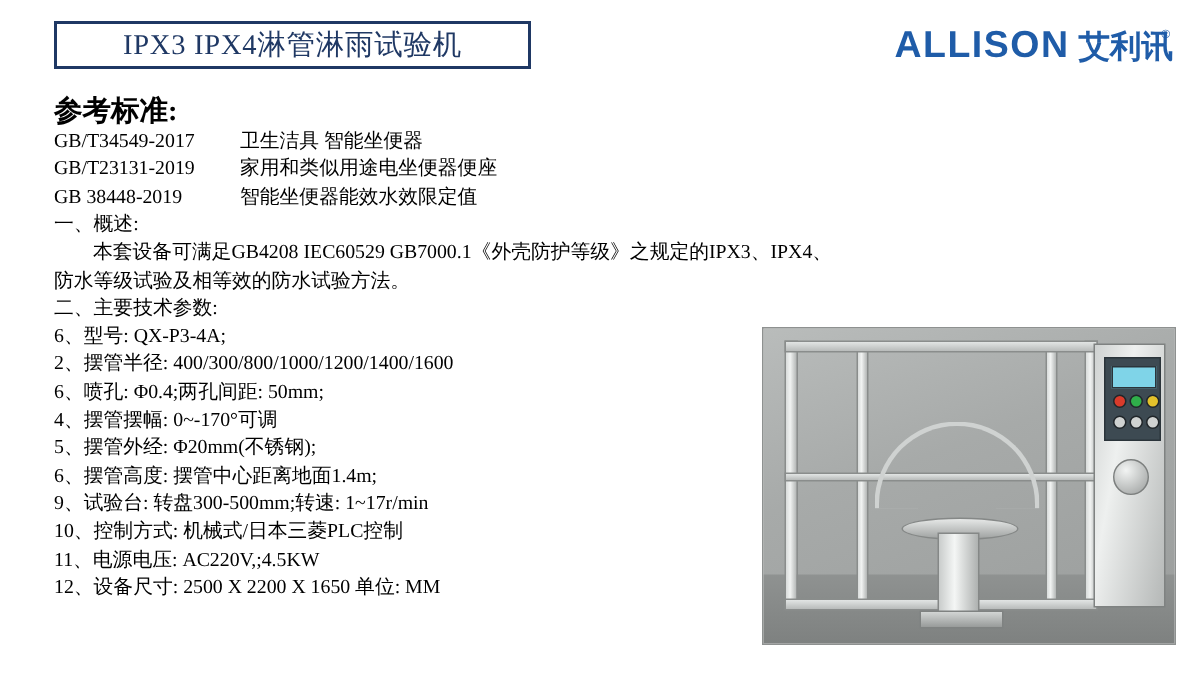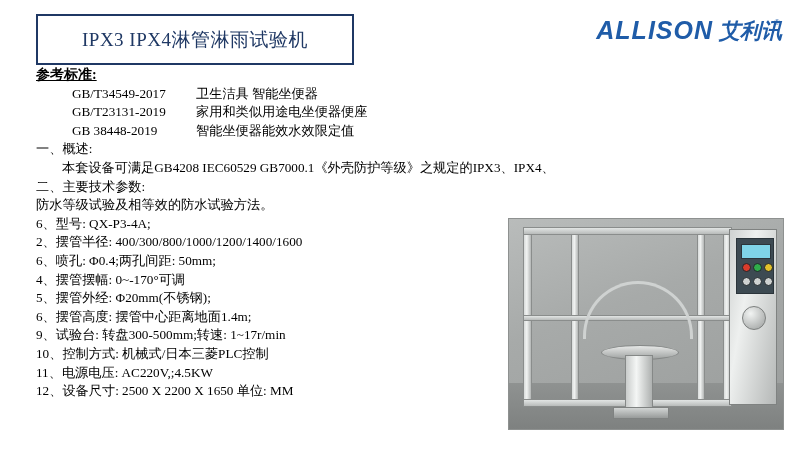--- a/index.html
+++ b/index.html
@@ -20,21 +20,21 @@
     height: 450px;
     box-sizing: border-box;
   }
 
   
   .title-box {
     position: absolute;
     left: 36px;
     top: 14px;
     width: 318px;
-    height: 51px;
+    height: 32px;
     border: 2px solid #1f3864;
     box-sizing: border-box;
     display: flex;
     align-items: center;
     justify-content: center;
   }
   .title-text {
     font-size: 19px;
     color: #1f3864;
     letter-spacing: 0.5px;
@@ -43,21 +43,20 @@
   }
 
   
   .logo {
     position: absolute;
     right: 18px;
     top: 16px;
     display: flex;
     align-items: flex-end;
     color: #1f5ca8;
-    font-style: italic;
   }
   .logo-main {
     font-size: 25px;
     font-weight: bold;
     letter-spacing: 1px;
     font-family: "Liberation Sans", sans-serif;
   }
   .logo-cn {
     font-size: 21px;
     font-weight: bold;
@@ -78,26 +77,24 @@
     left: 36px;
     top: 66px;
     width: 470px;
     color: #000000;
     font-size: 13.2px;
     line-height: 18.6px;
     font-family: "Liberation Serif", serif;
   }
   .sec-head {
     font-weight: bold;
-    font-size: 14px;
-    text-decoration: underline;
+    font-size: 19px;
   }
   .std-line {
     white-space: nowrap;
-    margin-left: 36px;
   }
   .std-code {
     display: inline-block;
     min-width: 124px;
   }
   .indent {
     text-indent: 26px;
   }
   .line {
     white-space: nowrap;
@@ -248,23 +245,23 @@
     </div>
     <div class="std-line">
       <span class="std-code">GB/T23131-2019</span><span>家用和类似用途电坐便器便座</span>
     </div>
     <div class="std-line">
       <span class="std-code">GB 38448-2019</span><span>智能坐便器能效水效限定值</span>
     </div>
 
     <div class="line">一、概述:</div>
     <div class="line indent">本套设备可满足GB4208 IEC60529  GB7000.1《外壳防护等级》之规定的IPX3、IPX4、</div>
+    <div class="line">防水等级试验及相等效的防水试验方法。</div>
+
     <div class="line">二、主要技术参数:</div>
-
-    <div class="line">防水等级试验及相等效的防水试验方法。</div>
     <div class="line">6、型号: QX-P3-4A;</div>
     <div class="line">2、摆管半径: 400/300/800/1000/1200/1400/1600</div>
     <div class="line">6、喷孔: Φ0.4;两孔间距: 50mm;</div>
     <div class="line">4、摆管摆幅: 0~-170°可调</div>
     <div class="line">5、摆管外经: Φ20mm(不锈钢);</div>
     <div class="line">6、摆管高度: 摆管中心距离地面1.4m;</div>
     <div class="line">9、试验台: 转盘300-500mm;转速: 1~17r/min</div>
     <div class="line">10、控制方式: 机械式/日本三菱PLC控制</div>
     <div class="line">11、电源电压: AC220V,;4.5KW</div>
     <div class="line">12、设备尺寸: 2500 X 2200 X 1650 单位: MM</div>

